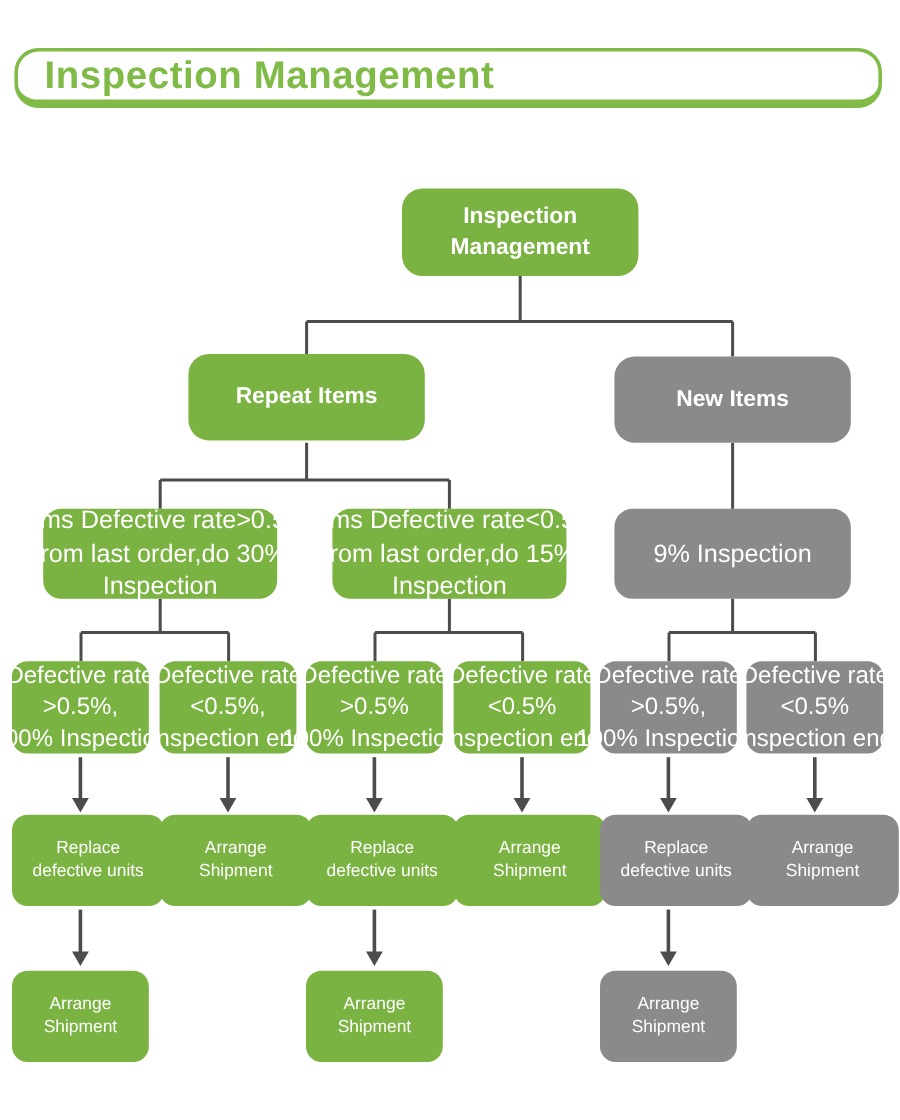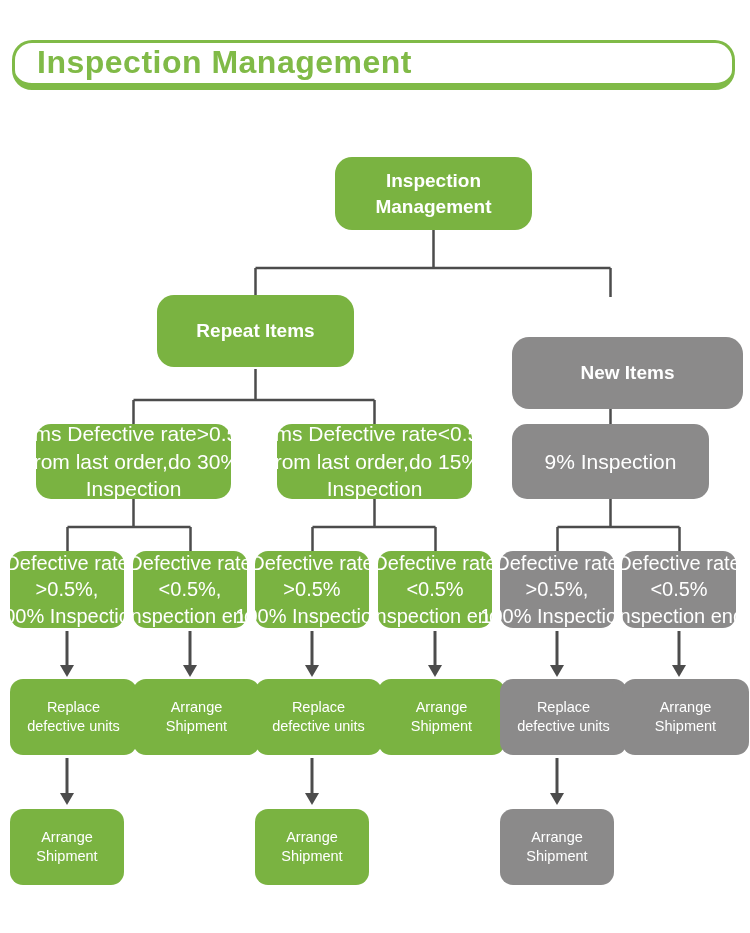--- a/index.html
+++ b/index.html
@@ -59,21 +59,21 @@
     border-radius: 15px;
     box-sizing: border-box;
   }
   .node.green { background: var(--green, #7ab341); }
   .node.gray  { background: var(--gray, #8b8a8a); }
   .node.big   { font-size: 19px; font-weight: bold; border-radius: 17px; }
 
   
   #n-root        { left: 335px; top: 157px; width: 197px; height: 73px; }
   #n-repeat      { left: 157px; top: 295px; width: 197px; height: 72px; }
-  #n-new         { left: 512px; top: 297px; width: 231px; height: 72px; margin-top: 40px; }
+  #n-new         { left: 512px; top: 297px; width: 197px; height: 72px; }
 
   .lvl3 { font-size: 21px; }
   #n-repeat-high { left: 36px;  top: 424px; width: 195px; height: 75px; }
   #n-repeat-low  { left: 277px; top: 424px; width: 195px; height: 75px; }
   #n-new-insp    { left: 512px; top: 424px; width: 197px; height: 75px; }
 
   .lvl4 { font-size: 20px; top: 551px; width: 114px; height: 77px; border-radius: 13px; }
   #n-d1 { left: 10px; }
   #n-d2 { left: 133px; }
   #n-d3 { left: 255px; }

